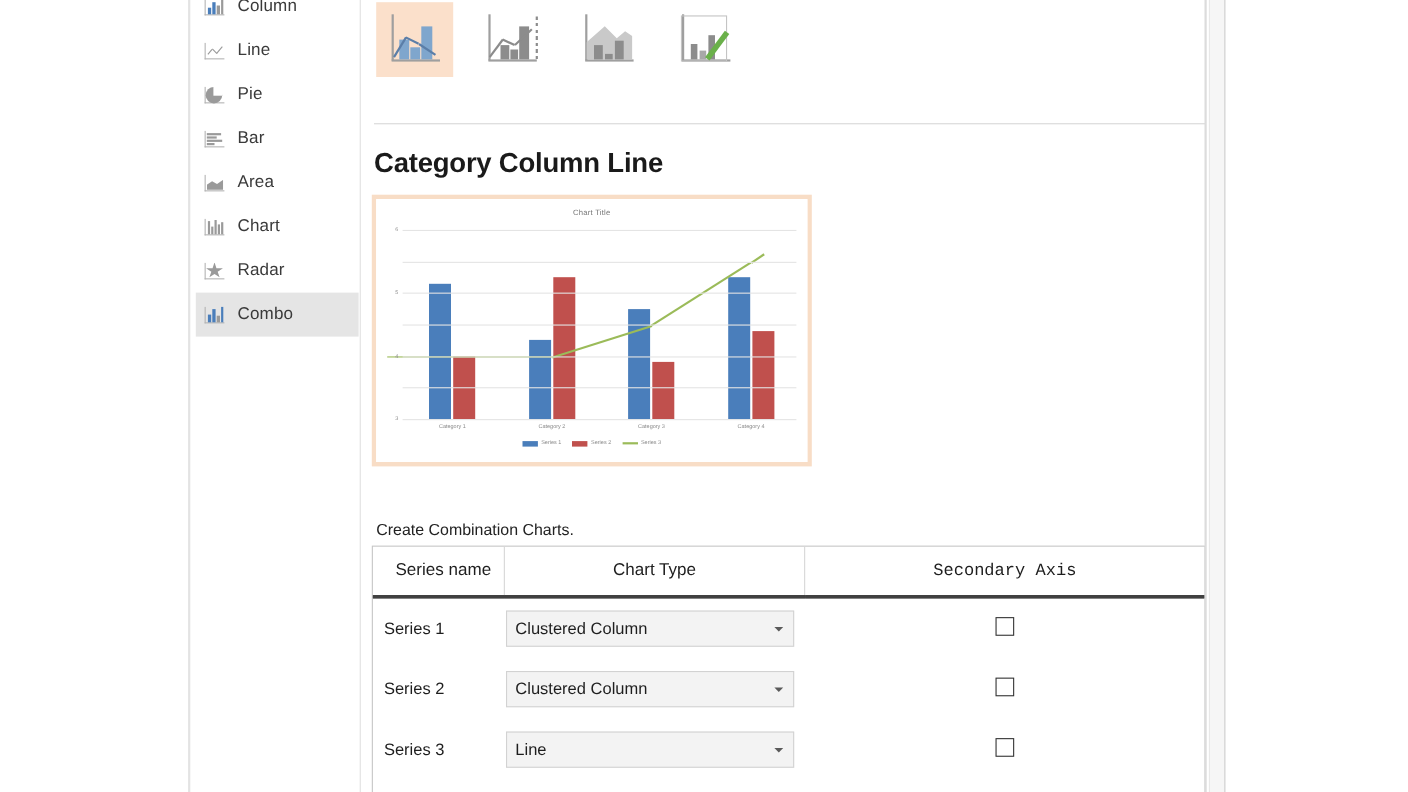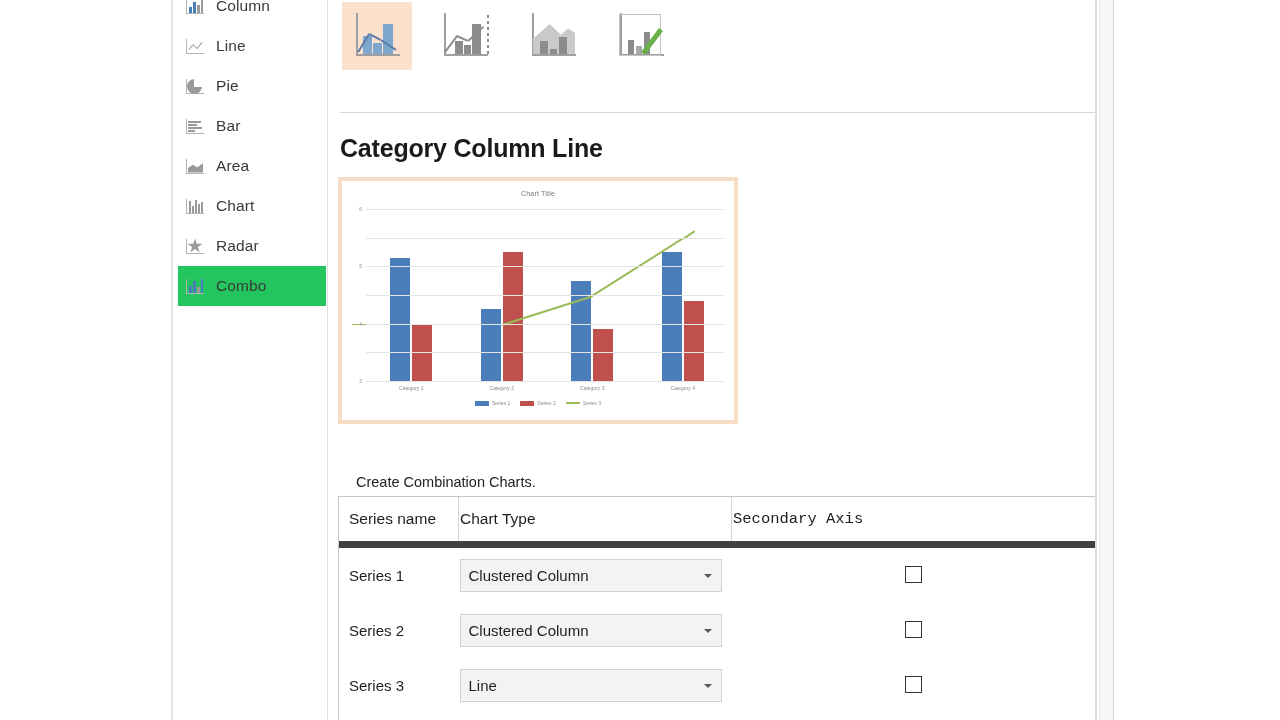--- a/index.html
+++ b/index.html
@@ -32,21 +32,21 @@
     background: #ffffff;
   }
   .side-item {
     position: relative;
     height: 40px;
     display: flex;
     align-items: center;
     padding-left: 8px;
     box-sizing: border-box;
   }
-  .side-item.selected { background: #22c55e; }
+  .side-item.selected { background: #e5e5e5; }
   .side-label {
     font-size: 15.5px;
     color: #3a3a3a;
     margin-left: 12px;
     letter-spacing: .1px;
     white-space: nowrap;
   }
   .side-item.selected .side-label { color: #3a3a3a; }
   .side-ico {
     width: 18px; height: 17px;
@@ -190,41 +190,41 @@
     font-size: 5px;
     color: #8a8a8a;
   }
   .leg-item { display: flex; align-items: center; gap: 3px; }
   .leg-swatch { width: 14px; height: 5px; }
   .leg-swatch.line { height: 1.6px; }
 
   
   .create-label {
     position: absolute;
-    left: 28px; top: 490px;
+    left: 14px; top: 490px;
     font-size: 14.5px;
     color: #222222;
   }
   .table-box {
     position: absolute;
     left: 10px; top: 512px;
     width: 758px; height: 226px;
     border: 1px solid #c6c6c6;
     box-sizing: border-box;
     background: #ffffff;
   }
   .tbl { width: 100%; border-collapse: collapse; }
   .tbl th {
     font-weight: normal;
     font-size: 15.5px;
     color: #1e1e1e;
     height: 42px;
-    border-bottom: 7px solid #404040;
+    border-bottom: 3px solid #404040;
     border-right: 1px solid #d6d6d6;
-    text-align: left;
+    text-align: center;
     vertical-align: middle;
   }
   .tbl th.last { border-right: none; font-family: Liberation Mono, monospace; }
   .tbl td {
     height: 53px;
     vertical-align: middle;
     font-size: 15px;
     color: #1e1e1e;
   }
   .col-name { width: 108px; text-align: left; padding-left: 10px; }

